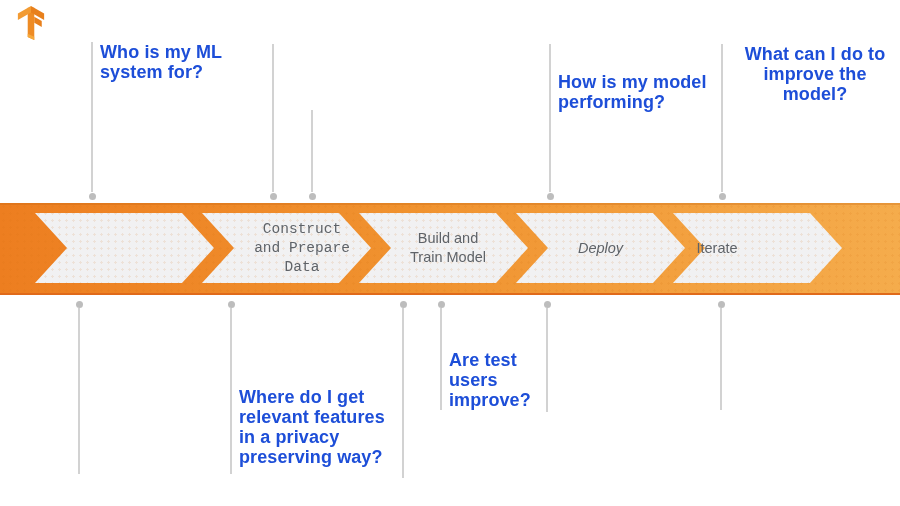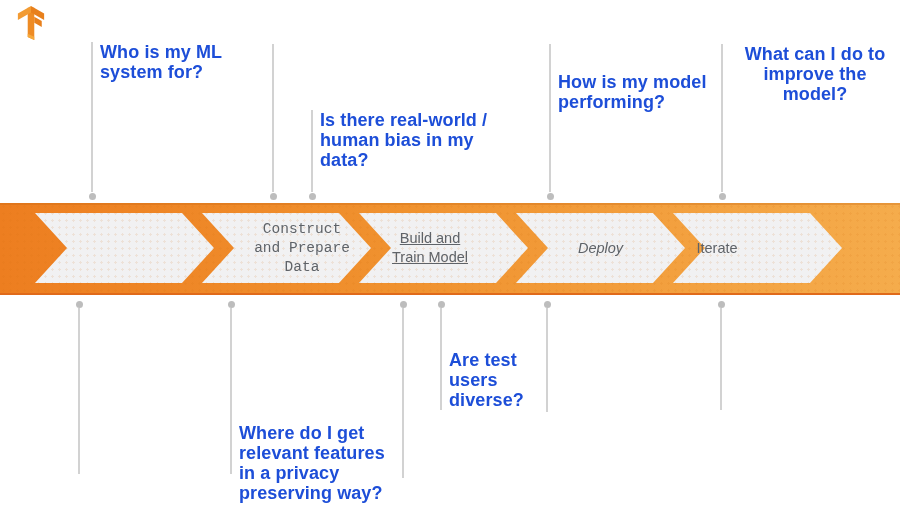--- a/index.html
+++ b/index.html
@@ -51,67 +51,64 @@
       <polygon points="202,10 339,10 371,45 339,80 202,80 234,45" fill="#F1F1F2"></polygon>
       <polygon points="359,10 496,10 528,45 496,80 359,80 391,45" fill="#F1F1F2"></polygon>
       <polygon points="516,10 653,10 685,45 653,80 516,80 548,45" fill="#F1F1F2"></polygon>
       <polygon points="673,10 810,10 842,45 810,80 673,80 705,45" fill="#F1F1F2"></polygon>
     </svg>
   </div>
 
   <div class="stage-label" style="left:227px;font-family:Liberation Mono, monospace;">Construct
 and Prepare
 Data</div>
-  <div class="stage-label" style="left:355px;text-decoration:underline;">Build and
+  <div class="stage-label" style="left:373px;">Build and
 Train Model</div>
   <div class="stage-label" style="left:525.5px;font-style:italic;">Deploy</div>
   <div class="stage-label" style="left:642px;">Iterate</div>
 
   <div class="connector-line" style="left:91.25px;top:42px;height:150px;"></div>
   <div class="connector-dot" style="left:88.5px;top:192.5px;"></div>
   <div class="question" style="left:100px;top:42px;">Who is my ML
 system for?</div>
 
   <div class="connector-line" style="left:272.25px;top:44px;height:148px;"></div>
   <div class="connector-dot" style="left:269.5px;top:192.5px;"></div>
 
   <div class="connector-line" style="left:311.25px;top:110px;height:82px;"></div>
   <div class="connector-dot" style="left:308.5px;top:192.5px;"></div>
-  <div class="question" style="left:320px;top:110px;">Is there real-world /
-human bias in my
-data?</div>
 
   <div class="connector-line" style="left:549.25px;top:44px;height:148px;"></div>
   <div class="connector-dot" style="left:546.5px;top:192.5px;"></div>
   <div class="question" style="left:558px;top:43px;margin-top:29px;">How is my model
 performing?</div>
 
   <div class="connector-line" style="left:721.25px;top:44px;height:148px;"></div>
   <div class="connector-dot" style="left:718.5px;top:192.5px;"></div>
   <div class="question" style="left:730px;top:44px;text-align:center;">What can I do to
 improve the model?</div>
 
   <div class="connector-dot" style="left:75.5px;top:300.5px;"></div>
   <div class="connector-line" style="left:78.25px;top:308px;height:166px;"></div>
 
   <div class="connector-dot" style="left:227.5px;top:300.5px;"></div>
   <div class="connector-line" style="left:230.25px;top:308px;height:166px;"></div>
-  <div class="question" style="left:239px;top:387px;margin-top:36px;">Where do I get
+  <div class="question" style="left:239px;top:387px;">Where do I get
 relevant features
 in a privacy
 preserving way?</div>
 
   <div class="connector-dot" style="left:399.5px;top:300.5px;"></div>
   <div class="connector-line" style="left:402.25px;top:308px;height:170px;"></div>
 
   <div class="connector-dot" style="left:437.5px;top:300.5px;"></div>
   <div class="connector-line" style="left:440.25px;top:308px;height:102px;"></div>
   <div class="question" style="left:449px;top:350px;">Are test
 users
-diverse?</div>
+improve?</div>
 
   <div class="connector-dot" style="left:543.5px;top:300.5px;"></div>
   <div class="connector-line" style="left:546.25px;top:308px;height:104px;"></div>
 
   <div class="connector-dot" style="left:717.5px;top:300.5px;"></div>
   <div class="connector-line" style="left:720.25px;top:308px;height:102px;"></div>
 
 </div>
 
 </body></html>

